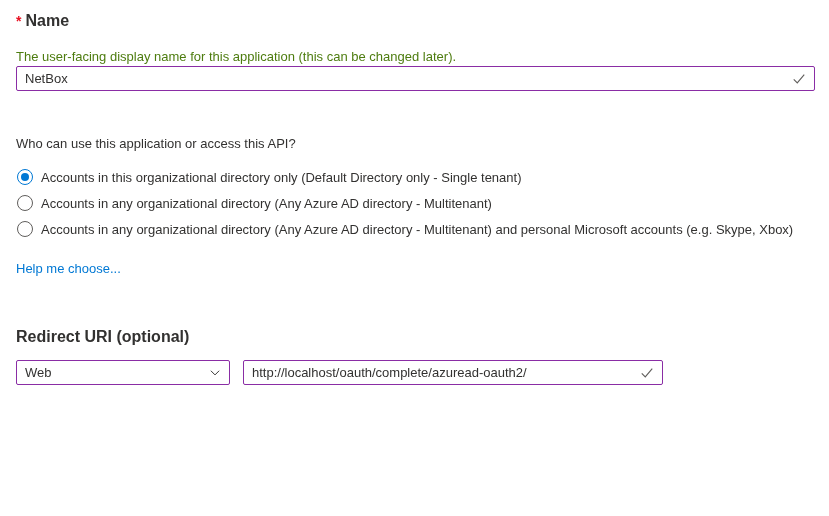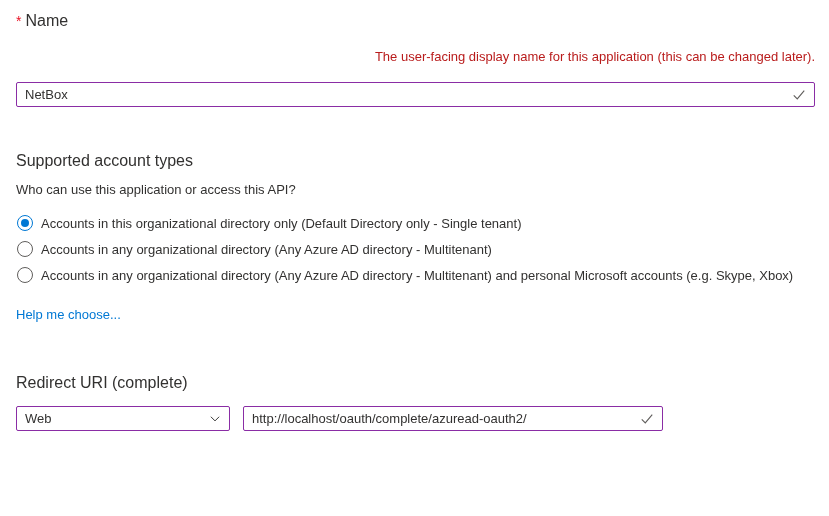--- a/index.html
+++ b/index.html
@@ -7,37 +7,35 @@
     width: 829px; height: 516px;
     background: #ffffff;
     font-family: "Liberation Sans", sans-serif;
     color: #323130;
     overflow: hidden;
   }
   .page { padding: 11px 14px 0 16px; }
 
   .section-title {
     font-size: 16px;
-    font-weight: 400;
+    font-weight: 700;
     color: #323130;
     line-height: 20px;
   }
   .required-marker { color: #e81123; margin-right: 4px; font-size: 14px; }
 
   .field-desc {
     font-size: 13px;
-    color: #b91c1c;
+    color: #4d7c0f;
     line-height: 19px;
     margin-top: 16px;
-    text-align: right;
   }
 
   .text-input-wrap {
     position: relative;
-    margin-top: 16px;
     height: 25px;
     border: 1px solid #8a2da5;
     border-radius: 2px;
     background: #fff;
   }
   .text-input-wrap input {
     width: 100%; height: 100%;
     border: none; outline: none;
     font-family: "Liberation Sans", sans-serif;
     font-size: 13px;
@@ -146,21 +144,20 @@
   </div>
   <div class="field-desc">The user-facing display name for this application (this can be changed later).</div>
   <div class="text-input-wrap">
     <input type="text" value="NetBox" style="">
     <svg class="valid-check" viewBox="0 0 16 16">
       <path d="M2 8.5 L6 12.5 L14 3" fill="none" stroke="#605e5c" stroke-width="1.3"></path>
     </svg>
   </div>
 
   <div class="account-section">
-    <div class="section-title">Supported account types</div>
     <div class="question">Who can use this application or access this API?</div>
     <div class="options">
   <div class="radio-row">
     <span class="radio selected"></span>
     <span class="radio-label">Accounts in this organizational directory only (Default Directory only - Single tenant)</span>
   </div>
 
   <div class="radio-row">
     <span class="radio"></span>
     <span class="radio-label">Accounts in any organizational directory (Any Azure AD directory - Multitenant)</span>
@@ -169,21 +166,21 @@
   <div class="radio-row">
     <span class="radio"></span>
     <span class="radio-label">Accounts in any organizational directory (Any Azure AD directory - Multitenant) and personal Microsoft accounts (e.g. Skype, Xbox)</span>
   </div>
 
 </div>
     <a class="help-link">Help me choose...</a>
   </div>
 
   <div class="redirect-section">
-    <div class="section-title">Redirect URI (complete)</div>
+    <div class="section-title">Redirect URI (optional)</div>
     <div class="uri-row">
       <div class="platform-select">
         <span>Web</span>
         <svg class="chevron" viewBox="0 0 16 16">
           <path d="M2.5 5 L8 10.5 L13.5 5" fill="none" stroke="#323130" stroke-width="1.3"></path>
         </svg>
       </div>
       <div class="text-input-wrap uri-input-wrap">
         <input type="text" value="http://localhost/oauth/complete/azuread-oauth2/" style="">
         <svg class="valid-check" viewBox="0 0 16 16">

